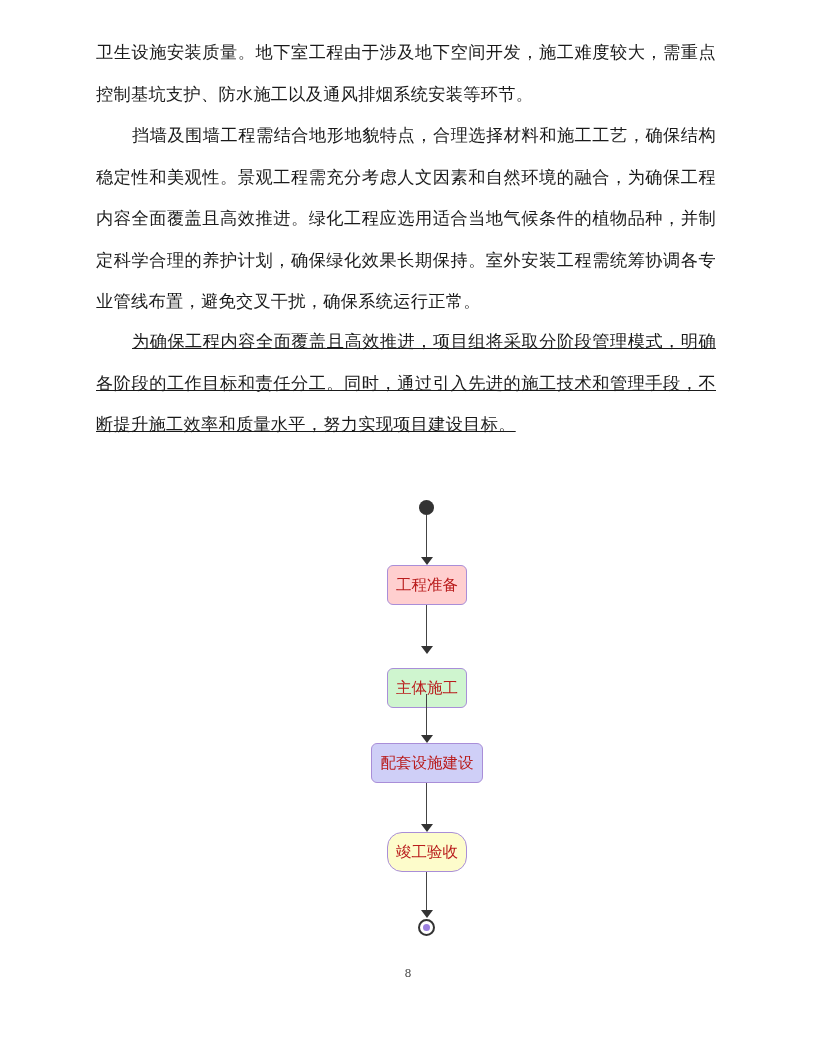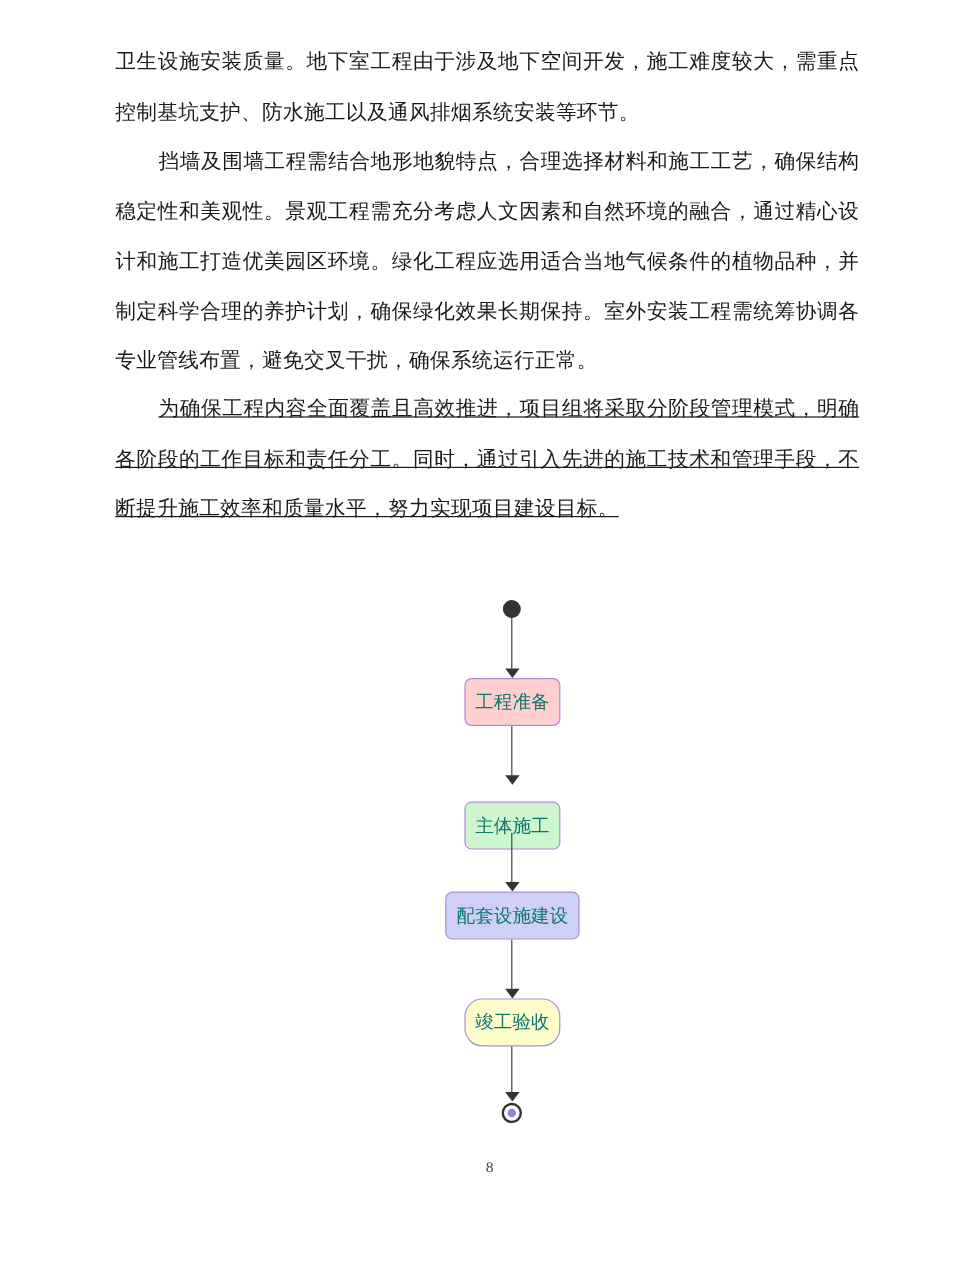--- a/index.html
+++ b/index.html
@@ -10,36 +10,36 @@
   .para { margin: 0; font-size: 17.2px; line-height: 41.5px; text-align: justify; letter-spacing: 0.3px; }
   .para.indent { text-indent: 36px; }
   #p1 { top: 32px; }
   #p2 { top: 115px; }
   #p3 { top: 321px; text-decoration: underline; }
   .start-dot { position: absolute; left: 419px; top: 500px; width: 15px; height: 15px; border-radius: 50%; background: #333333; }
   .vline { position: absolute; left: 426px; width: 1.3px; background: #444444; }
   .arrowhead { position: absolute; left: 421px; width: 0; height: 0; border-left: 6px solid transparent; border-right: 6px solid transparent; border-top: 8px solid #333333; }
   .node { position: absolute; box-sizing: border-box; border: 1.3px solid #a98ed8; border-radius: 6px;
           display: flex; align-items: center; justify-content: center;
-          font-family: "DejaVu Sans", "Liberation Sans", sans-serif; font-size: 15.5px; color: #0f766e; }
+          font-family: "DejaVu Sans", "Liberation Sans", sans-serif; font-size: 15.5px; color: #b91c1c; }
   .end-ring { position: absolute; left: 418px; top: 919px; width: 17px; height: 17px; box-sizing: border-box;
               border: 2px solid #333333; border-radius: 50%; background: #ffffff; }
   .end-core { position: absolute; left: 3px; top: 3px; width: 7px; height: 7px; border-radius: 50%; background: #9b7fe0; }
   .page-number { position: absolute; left: 0; width: 816px; top: 967px; text-align: center; font-size: 11px; color: #444444; }
 </style>
 </head>
 <body>
 
 <div class="page">
 
   <div class="text-block" id="p1">
     <p class="para">卫生设施安装质量。地下室工程由于涉及地下空间开发，施工难度较大，需重点控制基坑支护、防水施工以及通风排烟系统安装等环节。</p>
   </div>
   <div class="text-block" id="p2">
-    <p class="para indent">挡墙及围墙工程需结合地形地貌特点，合理选择材料和施工工艺，确保结构稳定性和美观性。景观工程需充分考虑人文因素和自然环境的融合，通过精心设计和施工打造优美园区环境。绿化工程应选用适合当地气候条件的植物品种，并制定科学合理的养护计划，确保绿化效果长期保持。室外安装工程需统筹协调各专业管线布置，避免交叉干扰，确保系统运行正常。</p>
+    <p class="para indent">挡墙及围墙工程需结合地形地貌特点，合理选择材料和施工工艺，确保结构稳定性和美观性。景观工程需充分考虑人文因素和自然环境的融合，为确保工程内容全面覆盖且高效推进。绿化工程应选用适合当地气候条件的植物品种，并制定科学合理的养护计划，确保绿化效果长期保持。室外安装工程需统筹协调各专业管线布置，避免交叉干扰，确保系统运行正常。</p>
   </div>
   <div class="text-block" id="p3">
     <p class="para indent">为确保工程内容全面覆盖且高效推进，项目组将采取分阶段管理模式，明确各阶段的工作目标和责任分工。同时，通过引入先进的施工技术和管理手段，不断提升施工效率和质量水平，努力实现项目建设目标。</p>
   </div>
 
   <div>
 
     <div class="start-dot"></div>
     <div class="vline" style="top:515px;height:48px;"></div>
     <div class="arrowhead" style="top:557px;"></div>

